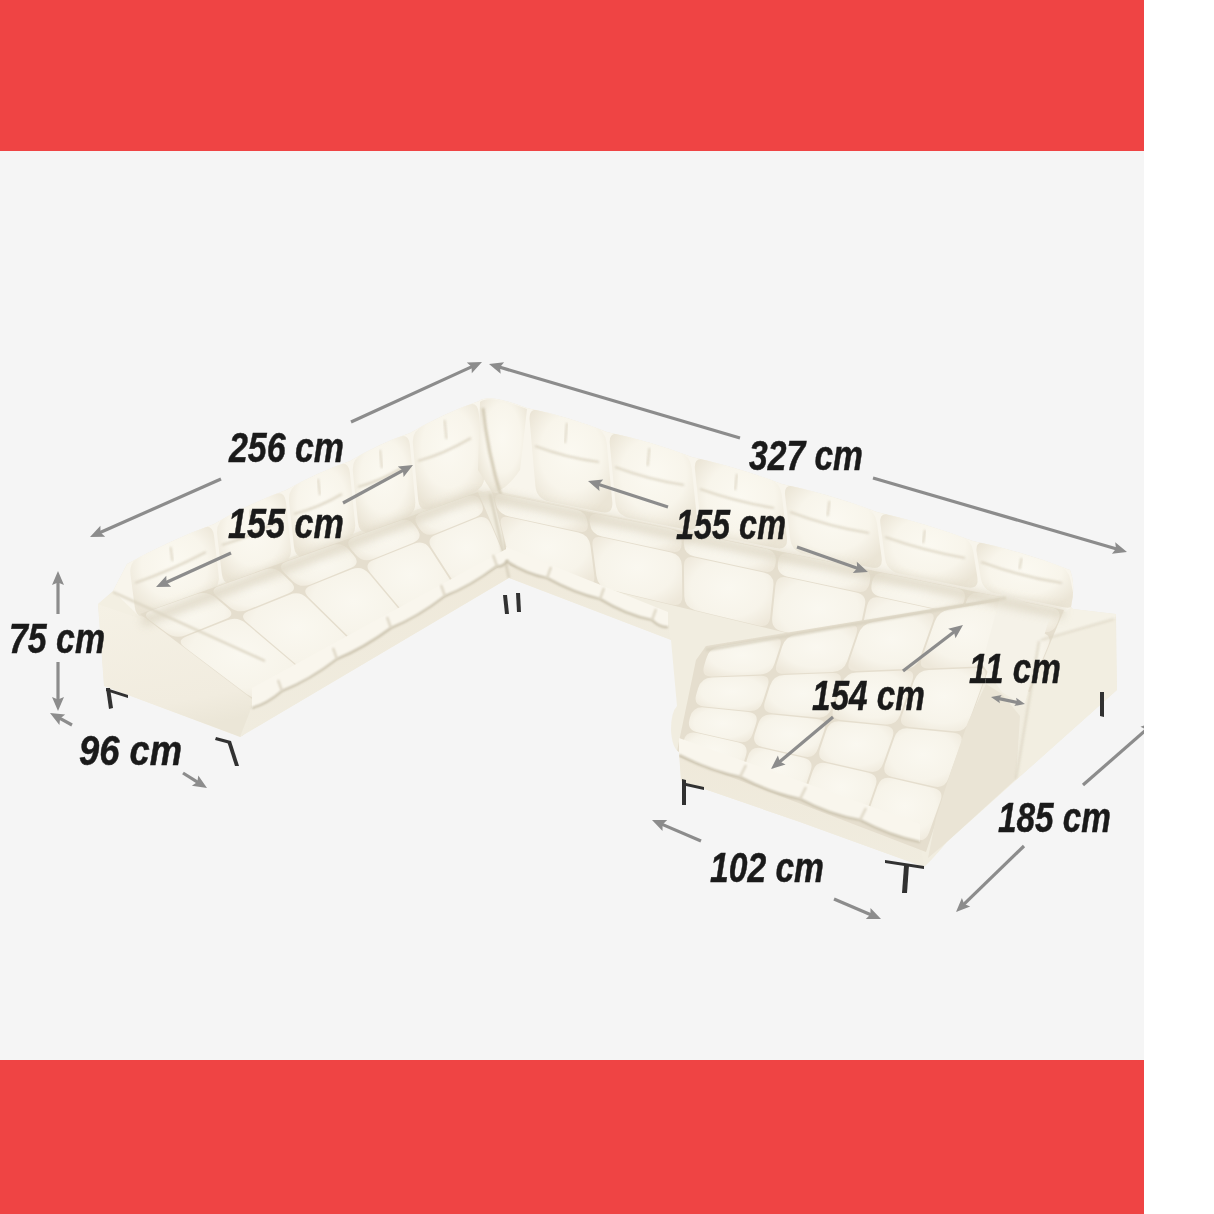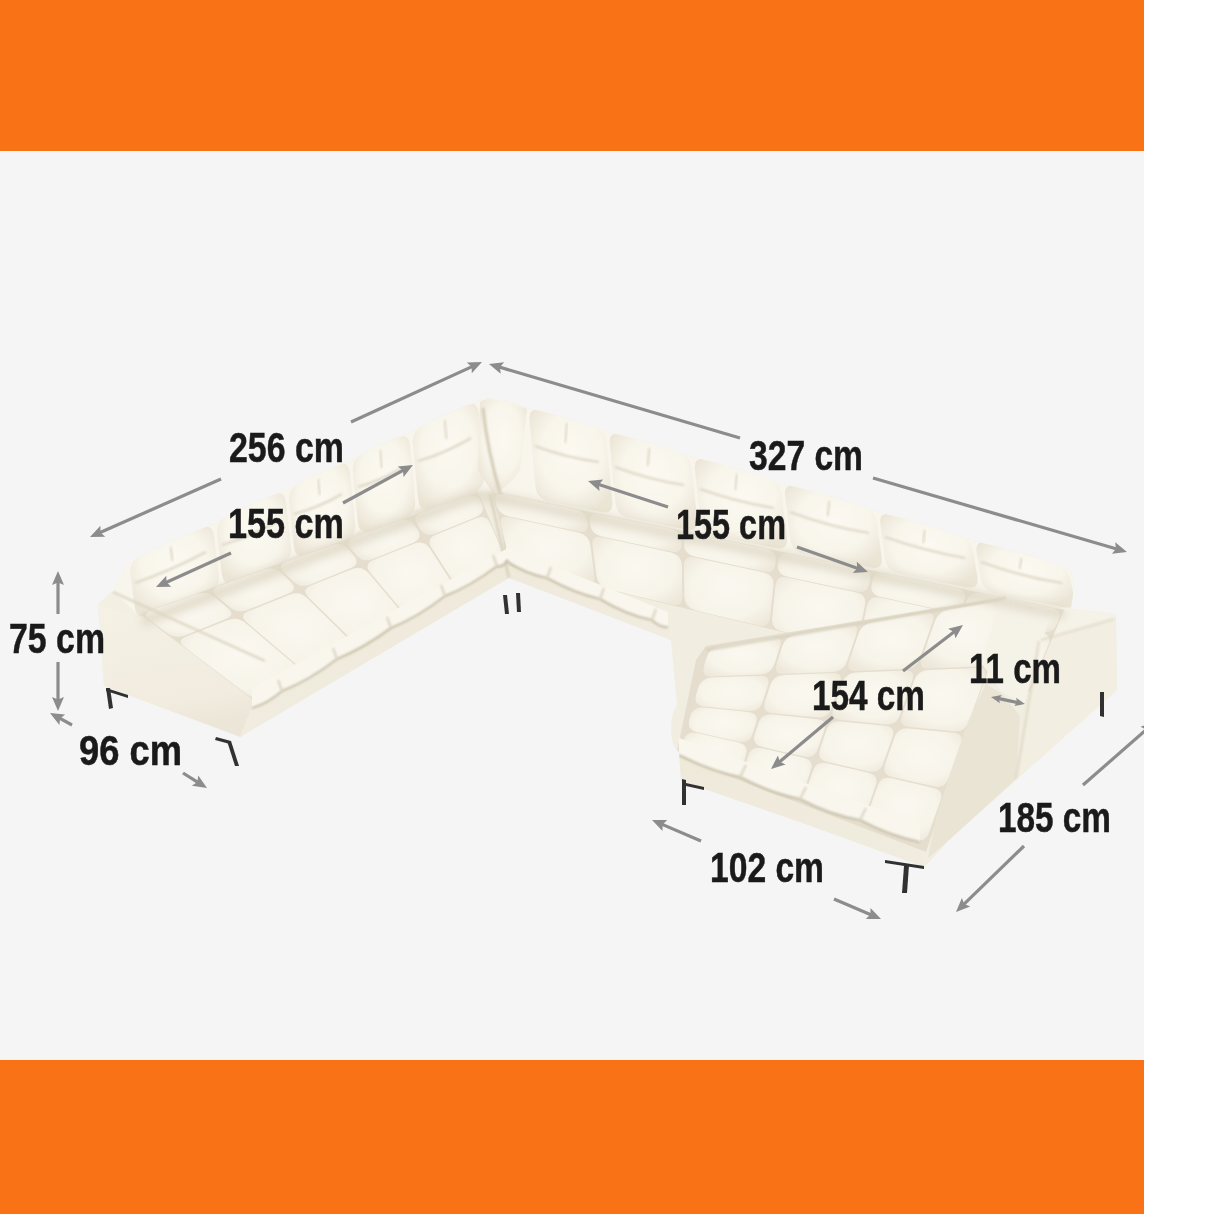--- a/index.html
+++ b/index.html
@@ -1,14 +1,14 @@
 <!DOCTYPE html>
 <html><head><meta charset="utf-8"><style>
 html,body{margin:0;padding:0;background:#ffffff;}
-#c{position:relative;width:1144px;height:1214px;background:#f97316;overflow:hidden;font-family:"Liberation Sans",sans-serif;}
+#c{position:relative;width:1144px;height:1214px;background:#ef4444;overflow:hidden;font-family:"Liberation Sans",sans-serif;font-style:italic;}
 #band{position:absolute;left:0;top:151px;width:1214px;height:909px;background:#f5f5f5;}
 svg{position:absolute;left:0;top:0;}
 </style></head><body>
 <div id="c">
 <div id="band"></div>
 <svg width="1214" height="1214" viewBox="0 0 1214 1214" xmlns="http://www.w3.org/2000/svg">
 <defs>
         <filter id="b1" x="-30%" y="-30%" width="160%" height="160%">
           <feGaussianBlur stdDeviation="1.1"></feGaussianBlur>
         </filter>

